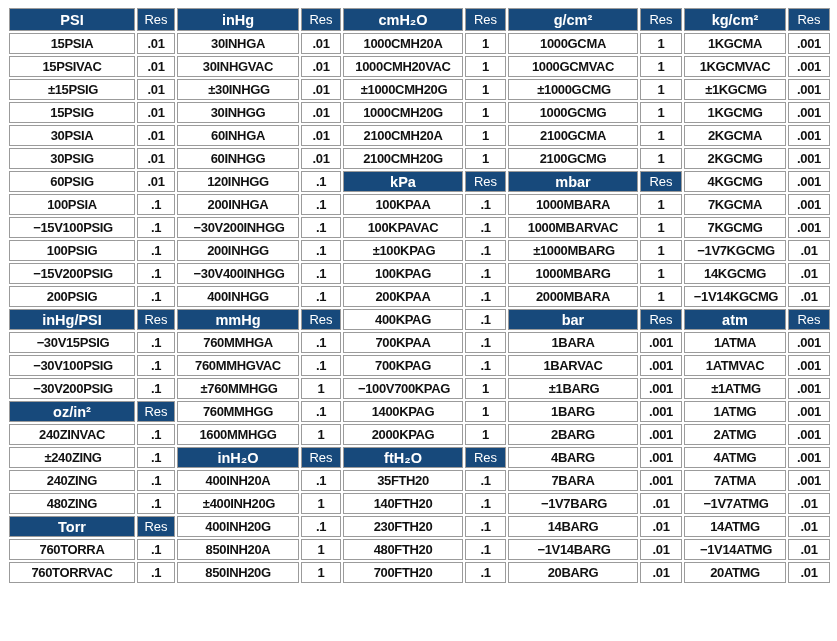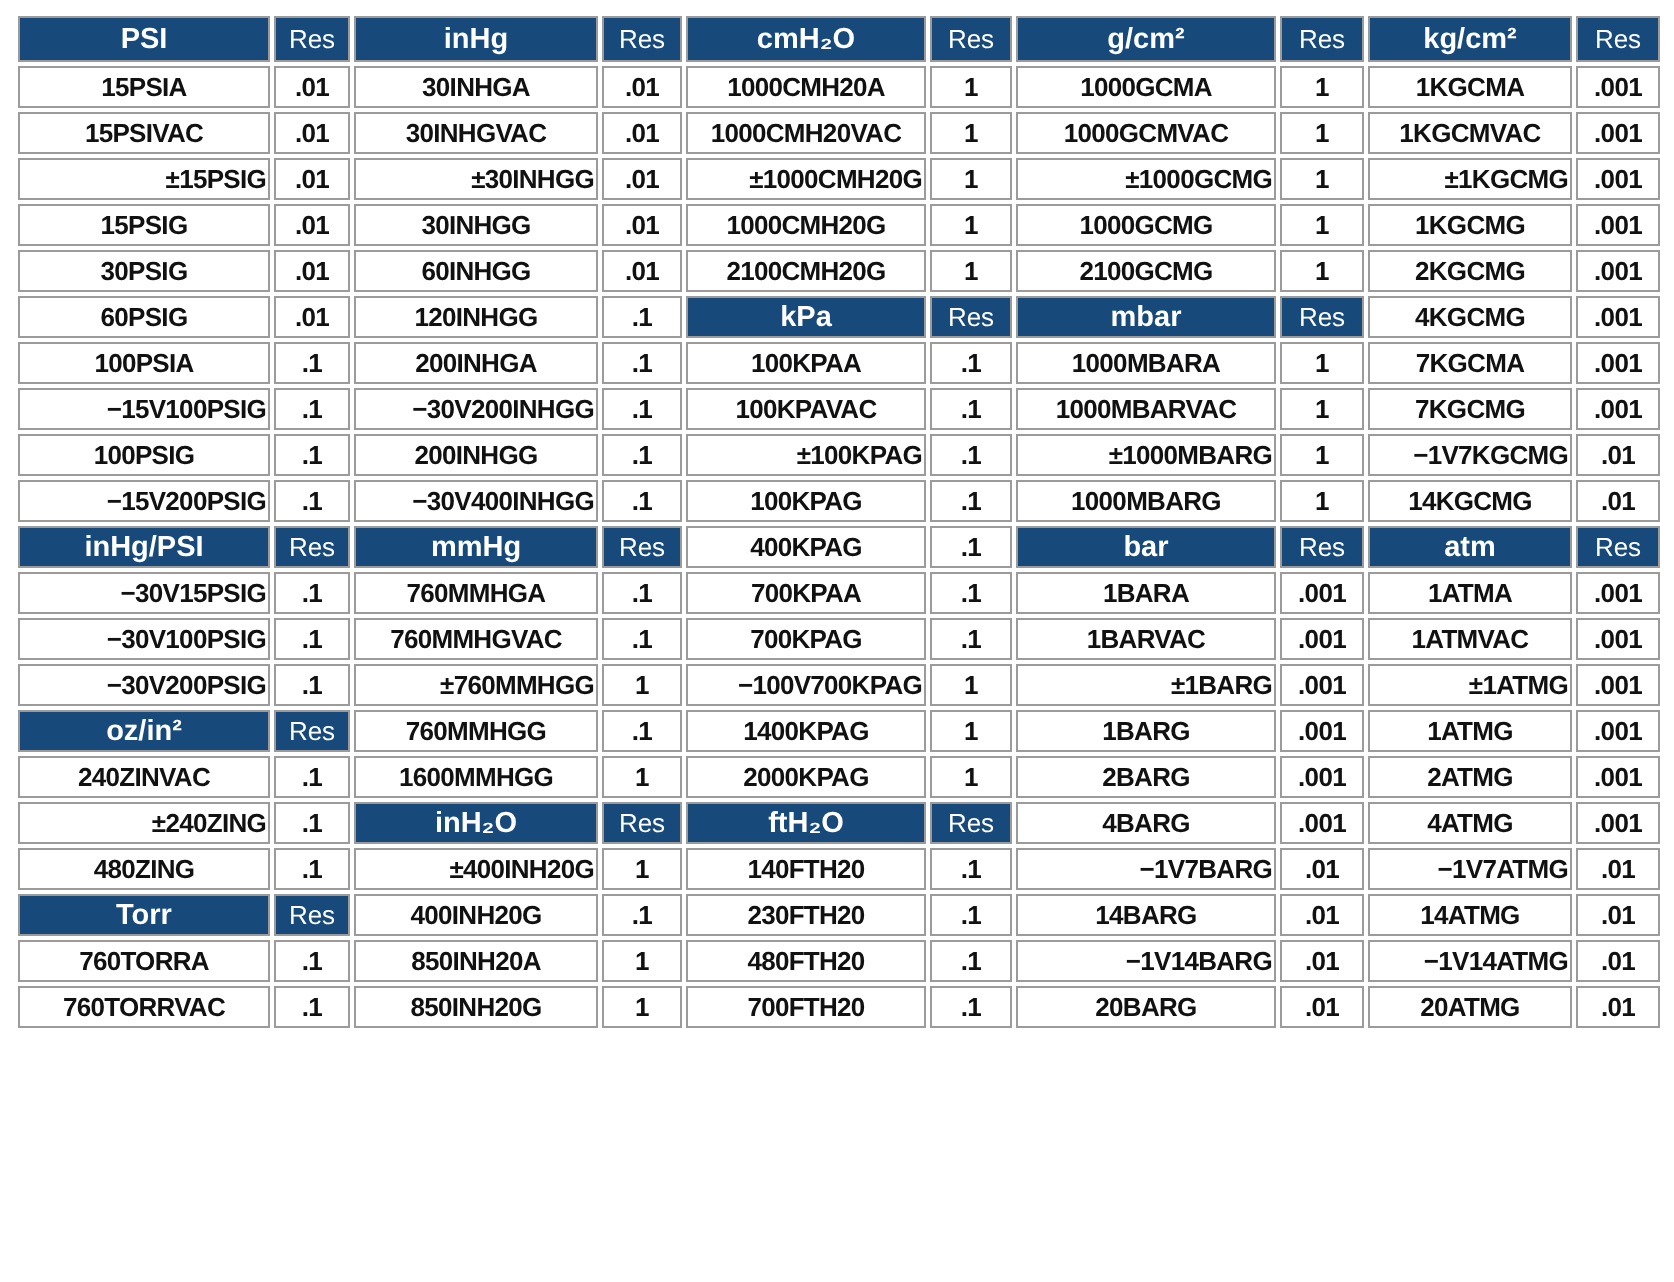--- a/index.html
+++ b/index.html
@@ -30,21 +30,21 @@
   }
   tr:first-child td{height:21px;}
   td.hdr{
     background:var(--hbg);color:var(--htx);
     font-size:14.5px;letter-spacing:0;
   }
   td.res-hdr{
     background:var(--hbg);color:var(--htx);
     font-weight:500;font-size:13px;letter-spacing:0;
   }
-  td.signed{text-align:right;padding-left:3px;}
+  td.signed{text-align:center;padding-left:3px;}
 </style>
 </head>
 <body>
 
 <div class="wrap">
   <table>
     <colgroup>
       <col style="width:126px">
         <col style="width:38px">
       <col style="width:122px">
@@ -111,20 +111,32 @@
           <td>30INHGG</td>
           <td>.01</td>
           <td>1000CMH20G</td>
           <td>1</td>
           <td>1000GCMG</td>
           <td>1</td>
           <td>1KGCMG</td>
           <td>.001</td>
         </tr>
         <tr>
+          <td>30PSIA</td>
+          <td>.01</td>
+          <td>60INHGA</td>
+          <td>.01</td>
+          <td>2100CMH20A</td>
+          <td>1</td>
+          <td>2100GCMA</td>
+          <td>1</td>
+          <td>2KGCMA</td>
+          <td>.001</td>
+        </tr>
+        <tr>
           <td>30PSIG</td>
           <td>.01</td>
           <td>60INHGG</td>
           <td>.01</td>
           <td>2100CMH20G</td>
           <td>1</td>
           <td>2100GCMG</td>
           <td>1</td>
           <td>2KGCMG</td>
           <td>.001</td>
@@ -183,20 +195,32 @@
           <td class="signed">−30V400INHGG</td>
           <td>.1</td>
           <td>100KPAG</td>
           <td>.1</td>
           <td>1000MBARG</td>
           <td>1</td>
           <td>14KGCMG</td>
           <td>.01</td>
         </tr>
         <tr>
+          <td>200PSIG</td>
+          <td>.1</td>
+          <td>400INHGG</td>
+          <td>.1</td>
+          <td>200KPAA</td>
+          <td>.1</td>
+          <td>2000MBARA</td>
+          <td>1</td>
+          <td class="signed">−1V14KGCMG</td>
+          <td>.01</td>
+        </tr>
+        <tr>
           <td class="hdr">inHg/PSI</td>
           <td class="res-hdr">Res</td>
           <td class="hdr">mmHg</td>
           <td class="res-hdr">Res</td>
           <td>400KPAG</td>
           <td>.1</td>
           <td class="hdr">bar</td>
           <td class="res-hdr">Res</td>
           <td class="hdr">atm</td>
           <td class="res-hdr">Res</td>
@@ -264,20 +288,32 @@
         <tr>
           <td class="signed">±240ZING</td>
           <td>.1</td>
           <td class="hdr">inH₂O</td>
           <td class="res-hdr">Res</td>
           <td class="hdr">ftH₂O</td>
           <td class="res-hdr">Res</td>
           <td>4BARG</td>
           <td>.001</td>
           <td>4ATMG</td>
+          <td>.001</td>
+        </tr>
+        <tr>
+          <td>240ZING</td>
+          <td>.1</td>
+          <td>400INH20A</td>
+          <td>.1</td>
+          <td>35FTH20</td>
+          <td>.1</td>
+          <td>7BARA</td>
+          <td>.001</td>
+          <td>7ATMA</td>
           <td>.001</td>
         </tr>
         <tr>
           <td>480ZING</td>
           <td>.1</td>
           <td class="signed">±400INH20G</td>
           <td>1</td>
           <td>140FTH20</td>
           <td>.1</td>
           <td class="signed">−1V7BARG</td>

